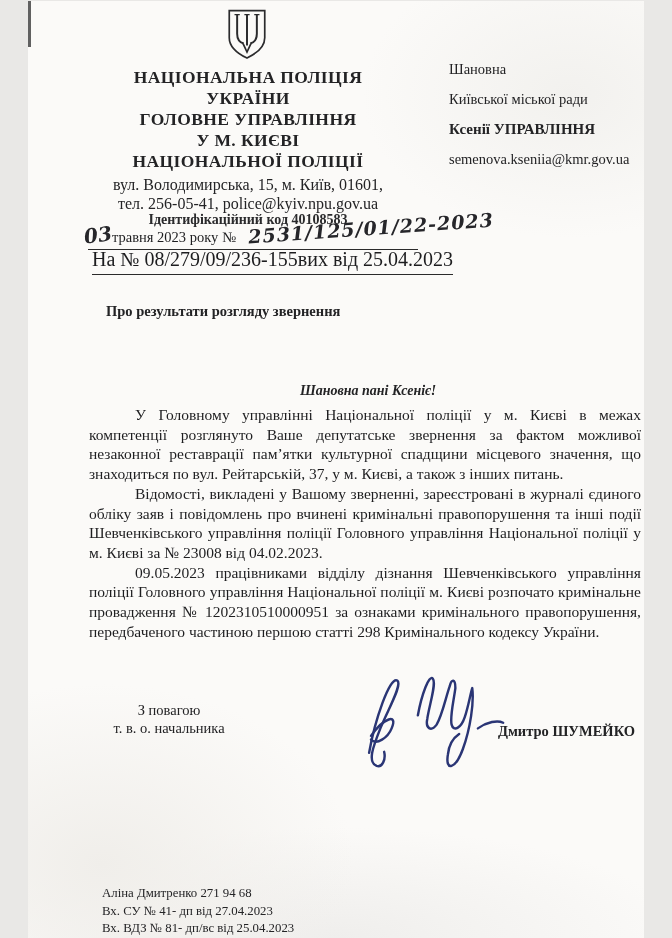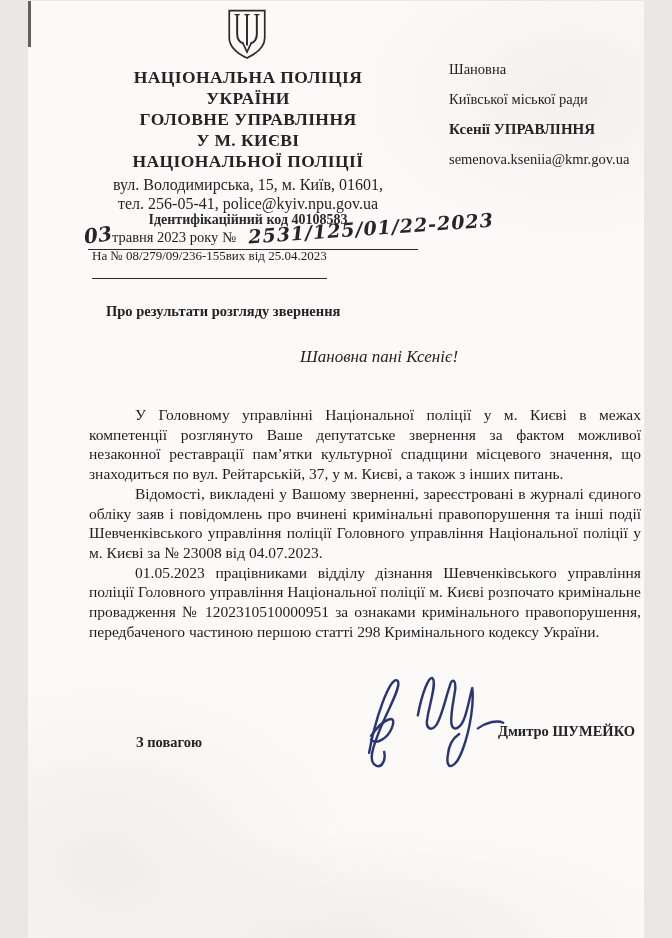--- a/index.html
+++ b/index.html
@@ -26,41 +26,41 @@
         font-size:16px;line-height:18.5px;color:#242426;}
   .idcode{position:absolute;left:40px;top:211px;width:360px;text-align:center;
           font-weight:bold;font-size:14px;color:#2a2a2c;}
   .date-line{position:absolute;left:60px;top:224px;width:330px;height:24px;
              font-size:14.5px;border-bottom:1.5px solid #2b2b2b;}
   .date-printed{position:absolute;left:24px;top:4px;}
   .hand{font-family:"DejaVu Serif",serif;font-style:italic;color:#26262a;}
   .hand-day{position:absolute;left:-4px;top:-2px;font-size:20px;transform:rotate(-8deg);font-weight:bold;}
   .hand-num{position:absolute;left:160px;top:-8px;font-size:19px;letter-spacing:1px;
             transform:rotate(-4deg);white-space:nowrap;font-weight:bold;}
-  .ref-line{position:absolute;left:64px;top:247px;font-size:13px;
-            border-bottom:1.5px solid #2b2b2b;padding-bottom:14px;}
+  .ref-line{position:absolute;left:64px;top:247px;font-size:20px;
+            border-bottom:1.5px solid #2b2b2b;padding-bottom:3px;}
 
   
   .recipient{position:absolute;left:421px;top:60px;width:230px;font-size:14.5px;color:#232325;}
   .recipient div{margin-bottom:13px;}
   .recipient .r-name{font-weight:bold;font-size:15px;}
 
   
   .subject{position:absolute;left:78px;top:302px;font-weight:bold;font-size:14.5px;color:#232325;}
-  .salutation{position:absolute;left:272px;top:346px;font-weight:normal;font-style:italic;
-              font-size:17px;color:#232325;}
+  .salutation{position:absolute;left:272px;top:382px;font-weight:bold;font-style:italic;
+              font-size:14px;color:#232325;}
 
   
   .body-text{position:absolute;left:61px;top:404px;width:552px;
              font-size:15.5px;line-height:19.7px;text-align:justify;color:#1e1e20;}
   .body-text p{margin:0;text-indent:46px;}
 
   
-  .closing{position:absolute;left:70px;top:732px;width:142px;text-align:center;
-           font-weight:bold;font-size:14.5px;line-height:18px;color:#232325;}
+  .closing{position:absolute;left:70px;top:700px;width:142px;text-align:center;
+           font-weight:normal;font-size:14.5px;line-height:18px;color:#232325;}
   .sig-svg{position:absolute;left:328px;top:658px;width:150px;height:120px;}
   .signer{position:absolute;left:470px;top:722px;font-weight:bold;font-size:14.5px;
           color:#232325;white-space:nowrap;}
 
   
   .footer{position:absolute;left:74px;top:884px;font-size:12.8px;line-height:17.5px;color:#242426;}
 </style>
 </head>
 <body>
 
@@ -103,30 +103,36 @@
     <div>Київської міської ради</div>
     <div class="r-name">Ксенії УПРАВЛІННЯ</div>
     <div>semenova.kseniia@kmr.gov.ua</div>
   </div>
 
   <div class="subject">Про результати розгляду звернення</div>
   <div class="salutation">Шановна пані Ксеніє!</div>
 
   <div class="body-text">
     <p>У Головному управлінні Національної поліції у м. Києві в межах компетенції розглянуто Ваше депутатське звернення за фактом можливої незаконної реставрації пам’ятки культурної спадщини місцевого значення, що знаходиться по вул. Рейтарській, 37, у м. Києві, а також з інших питань.</p>
-    <p>Відомості, викладені у Вашому зверненні, зареєстровані в журналі єдиного обліку заяв і повідомлень про вчинені кримінальні правопорушення та інші події Шевченківського управління поліції Головного управління Національної поліції у м. Києві за № 23008 від 04.07.2023.</p>
-    <p>01.05.2023 працівниками відділу дізнання Шевченківського управління поліції Головного управління Національної поліції м. Києві розпочато кримінальне провадження № 1202310510000951 за ознаками кримінального правопорушення, передбаченого частиною першою статті 298 Кримінального кодексу України.</p>
+    <p>Відомості, викладені у Вашому зверненні, зареєстровані в журналі єдиного обліку заяв і повідомлень про вчинені кримінальні правопорушення та інші події Шевченківського управління поліції Головного управління Національної поліції у м. Києві за № 23008 від 04.02.2023.</p>
+    <p>09.05.2023 працівниками відділу дізнання Шевченківського управління поліції Головного управління Національної поліції м. Києві розпочато кримінальне провадження № 1202310510000951 за ознаками кримінального правопорушення, передбаченого частиною першою статті 298 Кримінального кодексу України.</p>
   </div>
 
   <div class="closing">
     <div>З повагою</div>
+    <div>т. в. о. начальника</div>
   </div>
 
   <svg class="sig-svg" viewBox="0 0 160 120" fill="none" stroke="#2a3575" stroke-width="2.6" stroke-linecap="round" stroke-linejoin="round">
     <path d="M14,96 C20,62 36,14 44,19 C50,23 34,50 26,70 C18,90 12,106 22,110 C28,112 32,103 30,95"></path>
     <path d="M16,78 C30,58 45,54 38,70 C34,80 22,88 16,82"></path>
     <path d="M66,56 C70,34 78,12 82,17 C86,22 78,46 76,60 C74,70 80,74 86,66 C92,56 96,36 100,25 C102,17 106,17 106,27 C104,42 100,58 102,66 C104,74 112,70 116,58 C120,46 122,33 124,27 C126,42 122,70 114,92 C106,114 95,116 98,98 C99,88 104,80 110,76"></path>
     <path d="M130,70 C140,63 151,61 157,64"></path>
   </svg>
   <div class="signer">Дмитро ШУМЕЙКО</div>
 
+  <div class="footer">
+    <div>Аліна Дмитренко 271 94 68</div>
+    <div>Вх. СУ № 41- дп від 27.04.2023</div>
+    <div>Вх. ВДЗ № 81- дп/вс від 25.04.2023</div>
+  </div>
 
 </div>
 
 </body></html>

